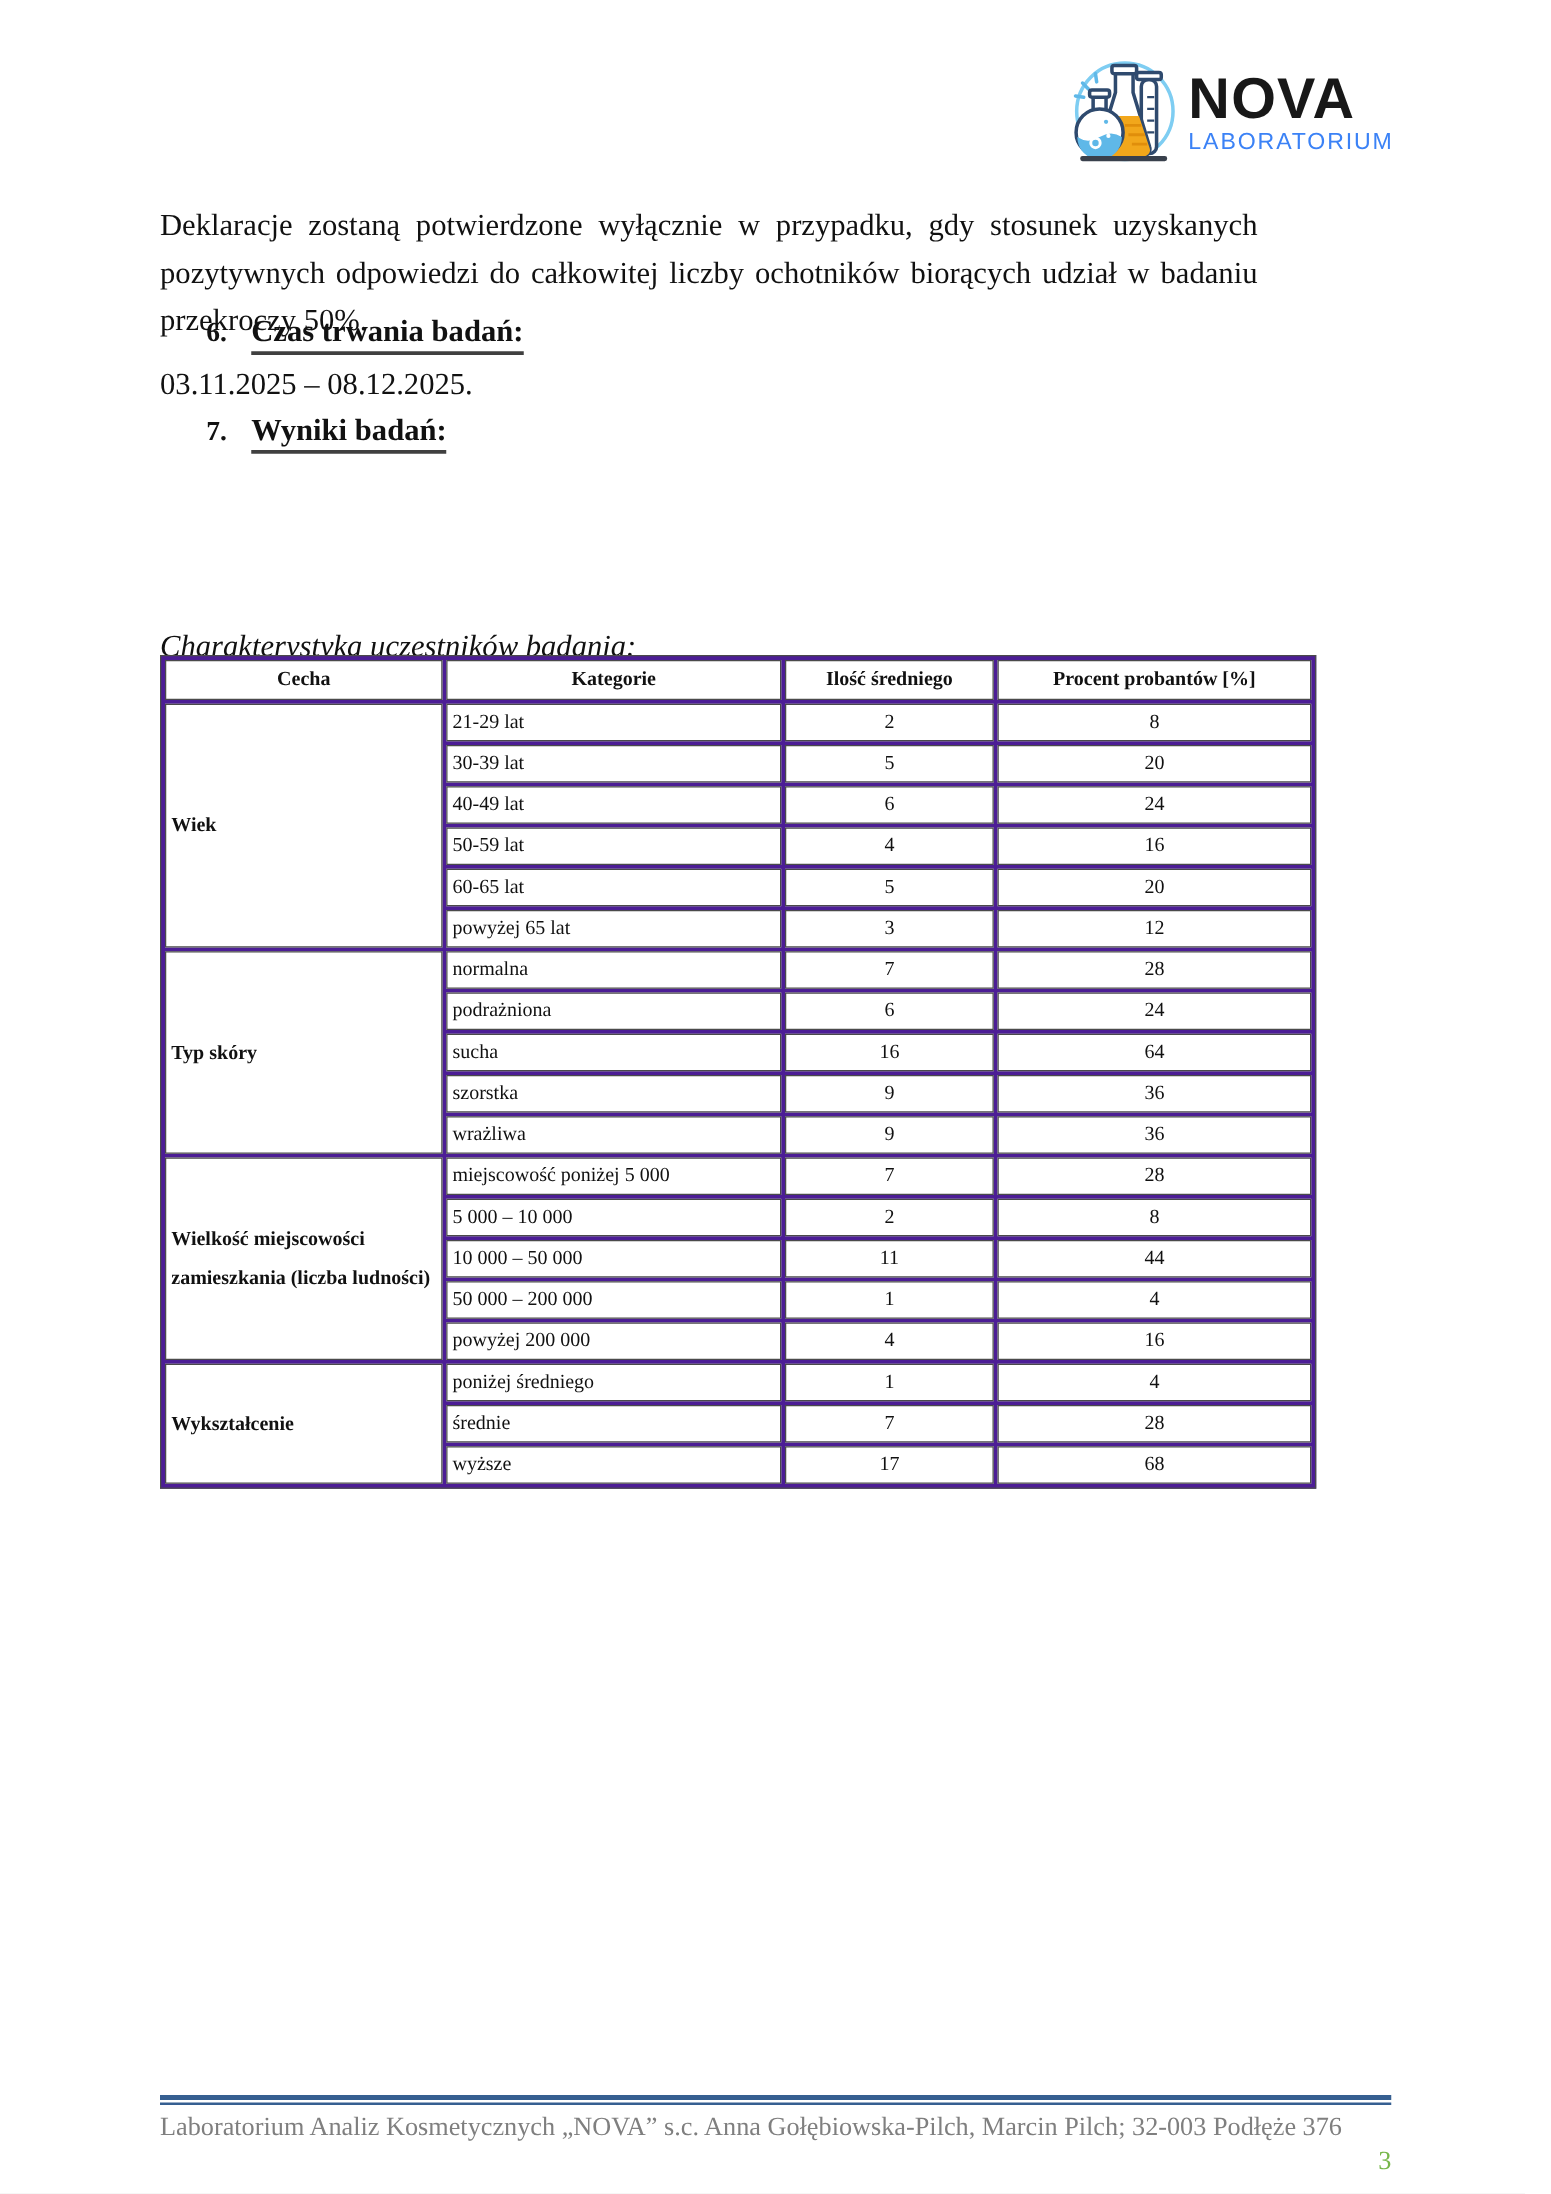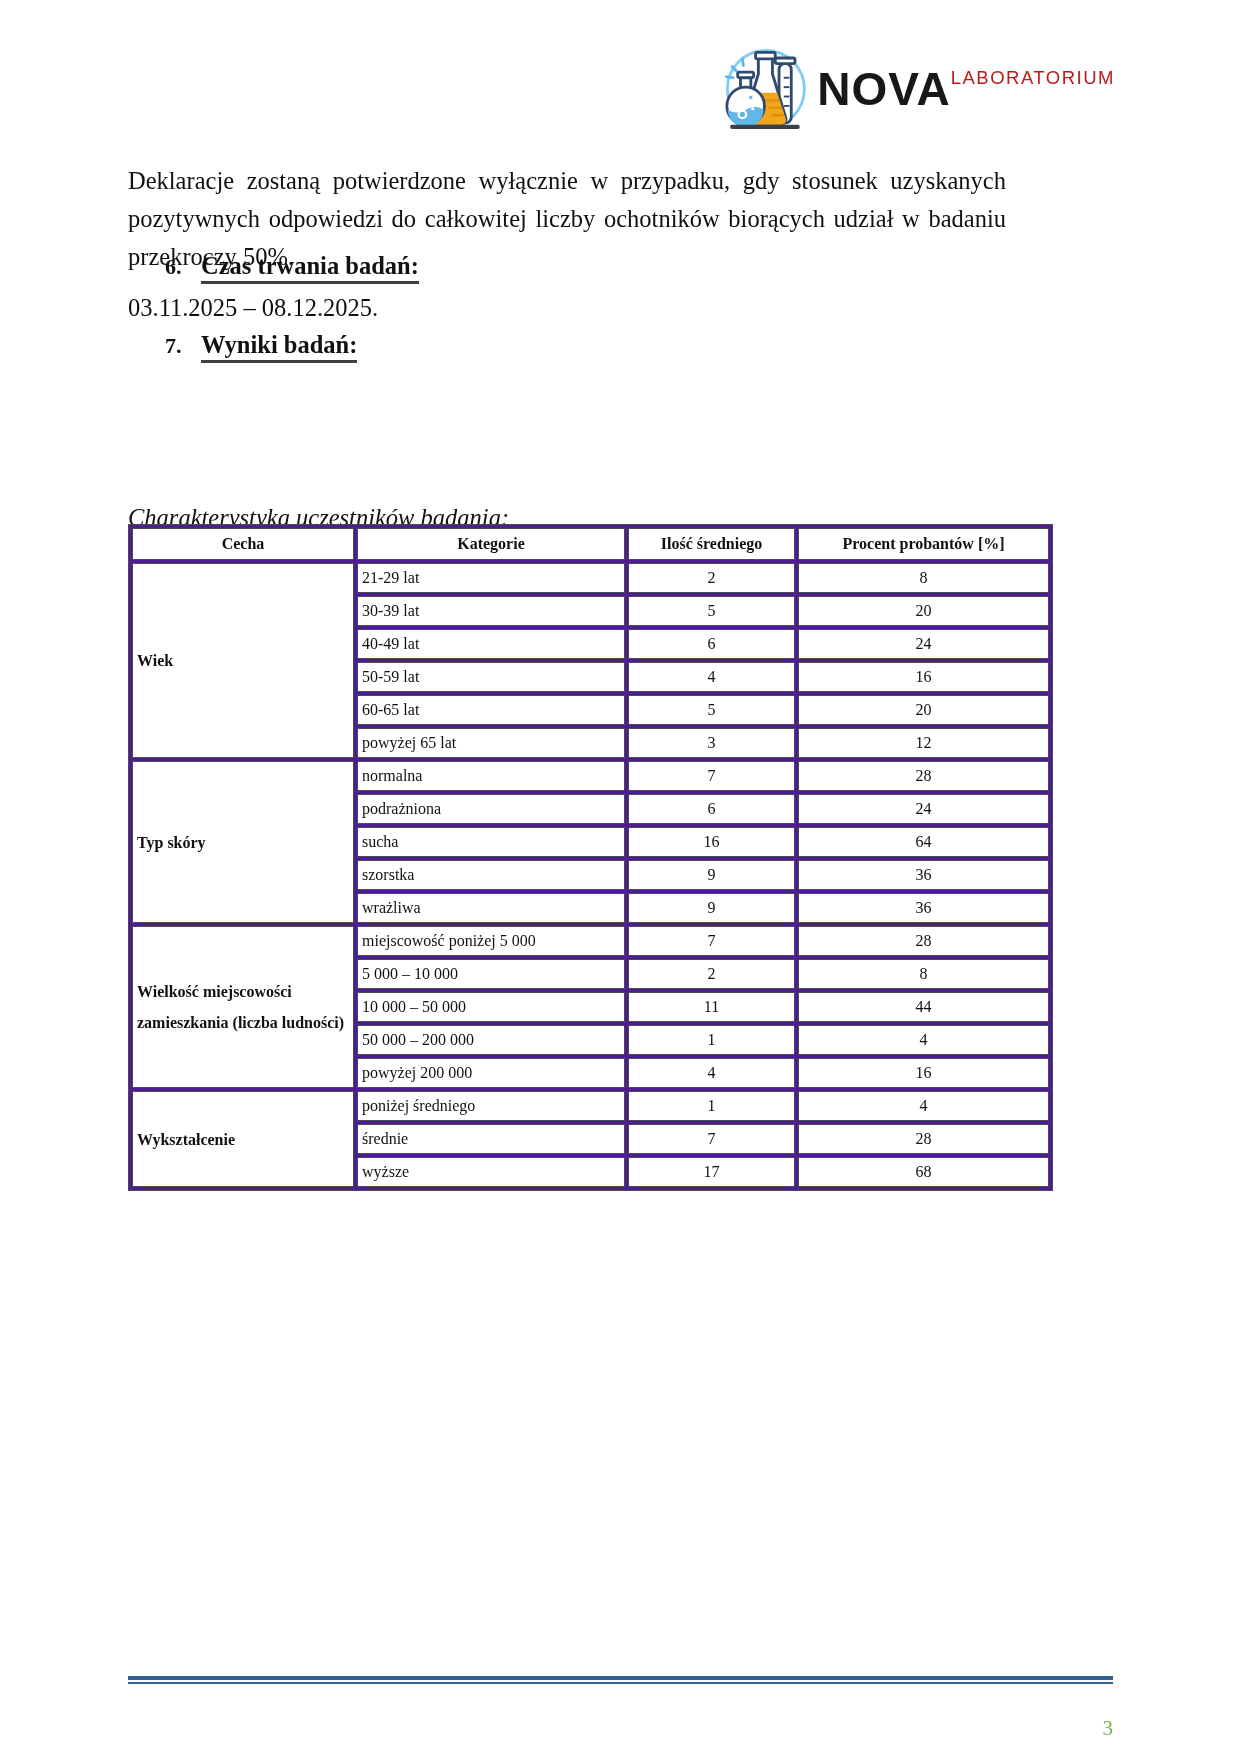--- a/index.html
+++ b/index.html
@@ -18,28 +18,28 @@
     font-family:"Liberation Serif", serif;
     color:#111;
     overflow:hidden;
   }
   
   .logo{
     position:absolute;top:42px;right:126px;
     display:flex;align-items:center;gap:6px;
   }
   .logo-icon{width:94px;height:94px;flex:0 0 auto;}
-  .logo-text{display:flex;flex-direction:row;line-height:1;}
+  .logo-text{display:flex;flex-direction:column;line-height:1;}
   .logo-name{
     font-family:"Liberation Sans", sans-serif;
     font-weight:bold;font-size:46px;letter-spacing:1px;color:#181818;
   }
   .logo-sub{
     font-family:"Liberation Sans", sans-serif;
-    font-size:18.5px;letter-spacing:1.5px;color:#b91c1c;margin-top:3px;
+    font-size:18.5px;letter-spacing:1.5px;color:#3b82f6;margin-top:3px;
   }
   
   .abs{position:absolute;left:128px;}
   .para{
     width:878px;
     font-size:24.5px;line-height:38px;
     text-align:justify;
   }
   .section-heading{
     left:165px;
@@ -273,16 +273,17 @@
         <tr>
           <td class="kategorie-cell">wyższe</td>
           <td class="num-cell">17</td>
           <td class="num-cell">68</td>
         </tr>
       </tbody>
   </table>
 
   <div class="abs footer-rule" style="top:1676px;"></div>
   <div class="abs footer-text" style="top:1688px;">
+    <div>Laboratorium Analiz Kosmetycznych „NOVA” s.c. Anna Gołębiowska-Pilch, Marcin Pilch; 32-003 Podłęże 376</div>
     <span class="page-number">3</span>
   </div>
 
 </div>
 
 </body></html>

